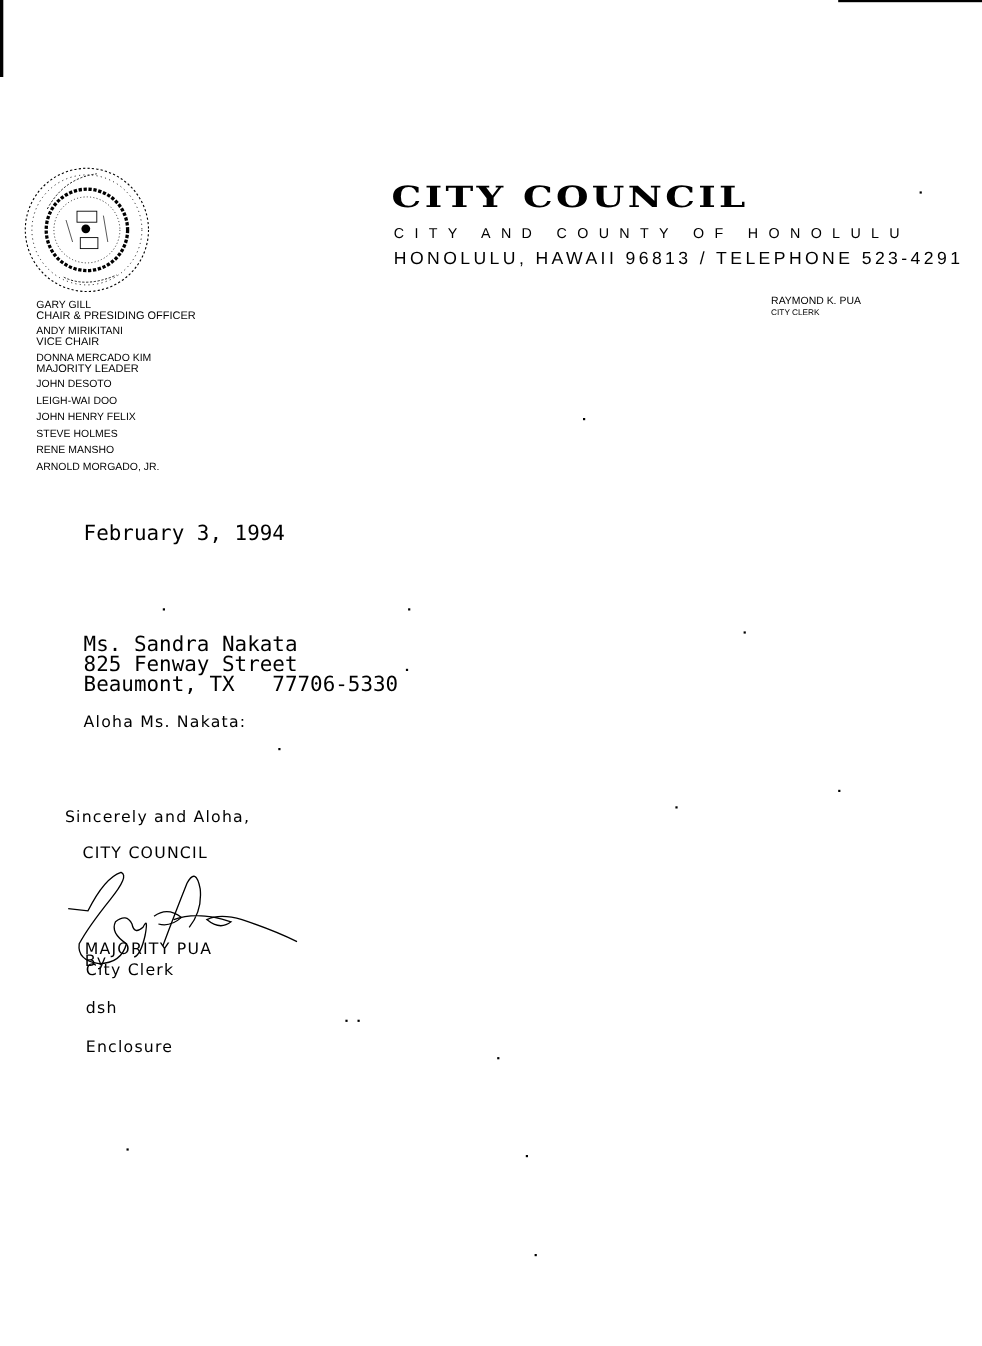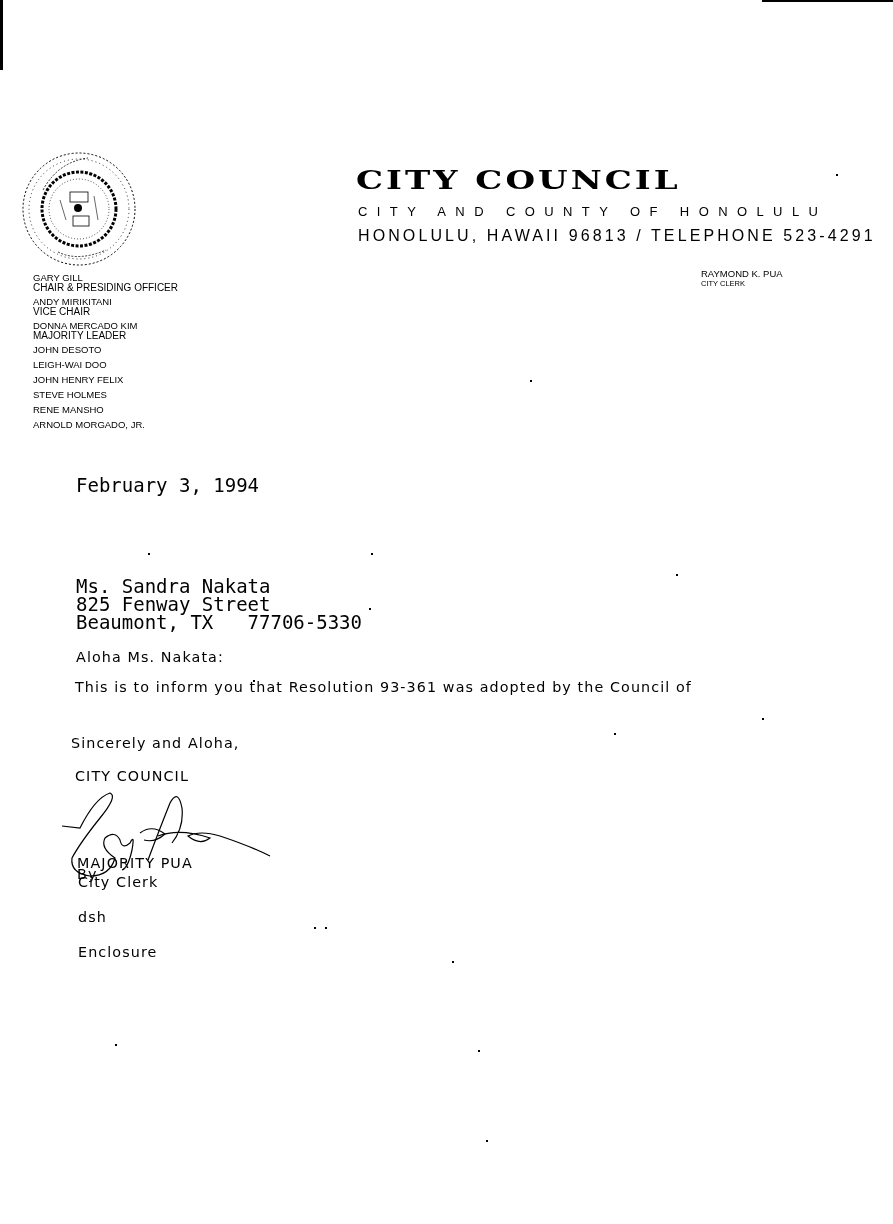--- a/index.html
+++ b/index.html
@@ -40,21 +40,21 @@
   .member { margin-bottom: 4px; }
   .member-name { font-size: 9.5px; line-height: 11px; display: block; }
   .member-role { font-size: 10px; line-height: 9px; display: block; }
 
   .letter { font-family: "DejaVu Sans Mono", monospace; font-size: 19px; white-space: nowrap; }
   .letter-sans { font-family: "DejaVu Sans", sans-serif; font-size: 14.3px; white-space: nowrap; letter-spacing: 1.1px; }
   .date { left: 76px; top: 474px; }
   .addr { left: 76px; top: 577px; line-height: 18px; }
   .salutation { left: 76px; top: 649px; }
   .body-text { left: 75px; top: 678px; line-height: 18px; }
-  .closing { left: 71px; top: 735px; }
+  .closing { left: 59px; top: 735px; }
   .council-sig { left: 75px; top: 768px; }
   .signature { left: 60px; top: 788px; width: 220px; height: 90px; }
   .by { left: 77px; top: 866px; }
   .signer { left: 77px; top: 855px; }
   .signer-title { left: 78px; top: 874px; }
   .initials { left: 78px; top: 909px; }
   .enclosure { left: 78px; top: 944px; }
 
   .speck { position: absolute; width: 2px; height: 2px; background: #000; }
 </style>
@@ -124,21 +124,20 @@
 
 <div class="abs letter addr">
   <div>Ms. Sandra Nakata</div>
   <div>825 Fenway Street</div>
   <div style="white-space:pre;">Beaumont, TX   77706-5330</div>
 </div>
 
 <div class="abs letter-sans salutation">Aloha Ms. Nakata:</div>
 
 <div class="abs letter-sans body-text">
-  <div>This is to inform you that Resolution 93-361 was adopted by the Council of</div>
 </div>
 
 <div class="abs letter-sans closing">Sincerely and Aloha,</div>
 <div class="abs letter-sans council-sig">CITY COUNCIL</div>
 
 <svg class="abs signature" viewBox="0 0 220 90">
   <path d="M2 38 L20 40 Q35 10 50 5 Q58 8 40 30 Q20 55 12 70 Q10 85 30 88 Q50 88 55 70 Q40 60 45 50 Q55 42 60 52 Q62 62 70 55 Q75 45 72 62 Q68 80 62 82" fill="none" stroke="#000" stroke-width="1.2"></path>
   <path d="M88 72 Q100 40 110 15 Q118 0 122 20 Q124 40 112 55 M98 48 Q120 40 150 50 Q140 58 128 48 Q140 42 160 48 Q190 58 210 68" fill="none" stroke="#000" stroke-width="1.2"></path>
   <path d="M80 45 Q92 36 105 46 Q95 55 84 52" fill="none" stroke="#000" stroke-width="1.1"></path>
 </svg>

